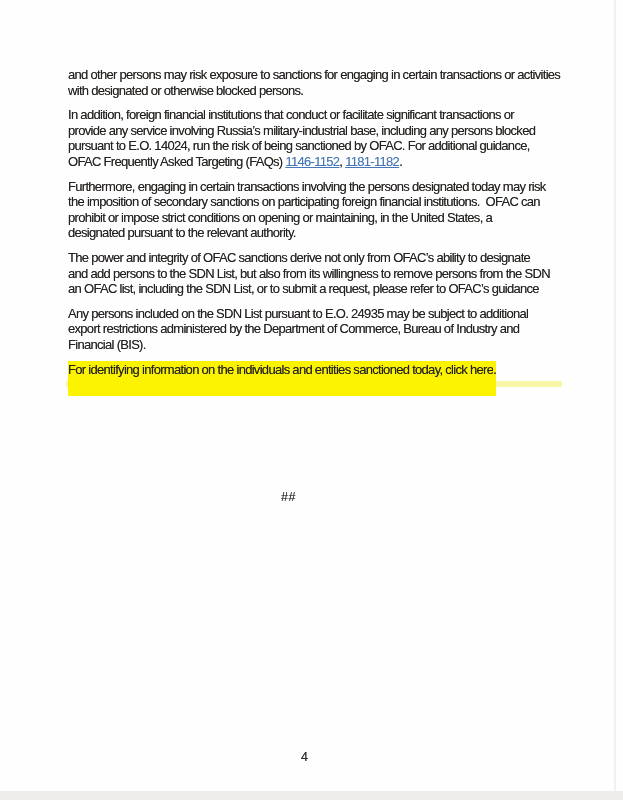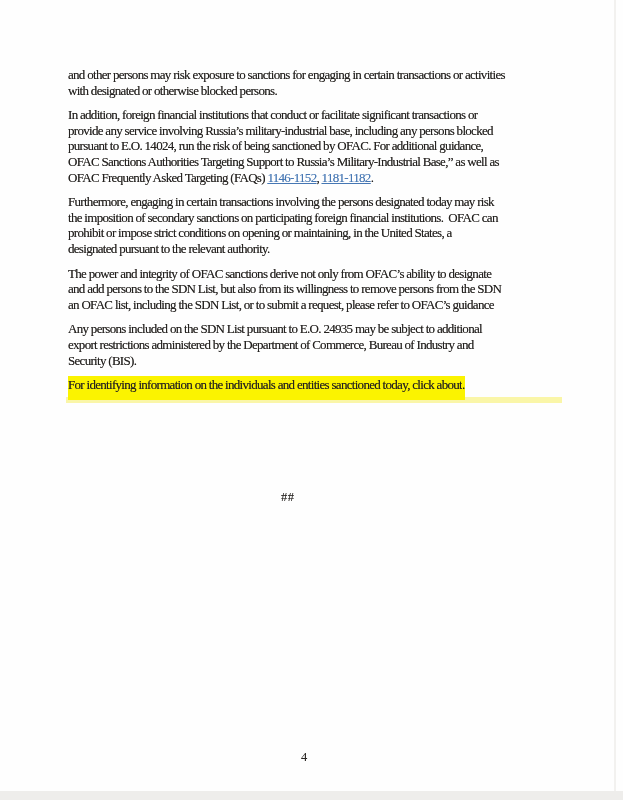--- a/index.html
+++ b/index.html
@@ -8,21 +8,21 @@
     width: 623px;
     height: 800px;
     background: #ffffff;
     overflow: hidden;
   }
   .scan-page {
     position: relative;
     width: 623px;
     height: 800px;
     background: var(--page-bg, #fefefe);
-    font-family: Liberation Serif, serif;
+    font-family: Liberation Sans, sans-serif;
     color: var(--text-color, #242220);
     overflow: hidden;
   }
   
   .edge-right {
     position: absolute;
     top: 0;
     left: 614px;
     width: 2px;
     height: 100%;
@@ -51,21 +51,21 @@
   .seg { }
   .link {
     color: var(--link-color, #4677b4);
     text-decoration: underline;
     text-decoration-thickness: 1px;
     text-underline-offset: 1px;
     text-shadow: 0 0 0.5px rgba(70,119,180,0.5);
   }
   .hl {
     background: var(--highlight-color, #fbf300);
-    padding: 1px 0 8px 0;
+    padding: 1px 0 19px 0;
     box-decoration-break: clone;
   }
   
   .para[data-name="paragraph-highlight-notice"]::after {
     content: "";
     display: block;
     width: 496px;
     height: 6px;
     margin-top: 4px;
     margin-left: -2px;
@@ -98,40 +98,39 @@
 
   <div class="content" data-name="press-release-body">
       <div class="para" data-name="paragraph-risk-exposure">
         <div class="line" data-name="text-line"><span class="seg" data-name="text-segment">and other persons may risk exposure to sanctions for engaging in certain transactions or activities</span></div>
         <div class="line" data-name="text-line"><span class="seg" data-name="text-segment">with designated or otherwise blocked persons.</span></div>
       </div>
       <div class="para" data-name="paragraph-foreign-financial-institutions">
         <div class="line" data-name="text-line"><span class="seg" data-name="text-segment">In addition, foreign financial institutions that conduct or facilitate significant transactions or</span></div>
         <div class="line" data-name="text-line"><span class="seg" data-name="text-segment">provide any service involving Russia’s military-industrial base, including any persons blocked</span></div>
         <div class="line" data-name="text-line"><span class="seg" data-name="text-segment">pursuant to E.O. 14024, run the risk of being sanctioned by OFAC. For additional guidance,</span></div>
-        <div class="line" data-name="text-line"><span class="seg" data-name="text-segment">OFAC Sanctions Authorities Targeting Support to Russia’s Military-Industrial Base,” as well as</span></div>
         <div class="line" data-name="text-line"><span class="seg" data-name="text-segment">OFAC Frequently Asked Targeting (FAQs) </span><span class="seg link" data-name="link-faqs-1146-1152">1146-1152</span><span class="seg" data-name="text-segment">, </span><span class="seg link" data-name="link-faqs-1181-1182">1181-1182</span><span class="seg" data-name="text-segment">.</span></div>
       </div>
       <div class="para" data-name="paragraph-secondary-sanctions">
         <div class="line" data-name="text-line"><span class="seg" data-name="text-segment">Furthermore, engaging in certain transactions involving the persons designated today may risk</span></div>
         <div class="line" data-name="text-line"><span class="seg" data-name="text-segment">the imposition of secondary sanctions on participating foreign financial institutions.  OFAC can</span></div>
         <div class="line" data-name="text-line"><span class="seg" data-name="text-segment">prohibit or impose strict conditions on opening or maintaining, in the United States, a</span></div>
         <div class="line" data-name="text-line"><span class="seg" data-name="text-segment">designated pursuant to the relevant authority.</span></div>
       </div>
       <div class="para" data-name="paragraph-sdn-list-removal">
         <div class="line" data-name="text-line"><span class="seg" data-name="text-segment">The power and integrity of OFAC sanctions derive not only from OFAC’s ability to designate</span></div>
         <div class="line" data-name="text-line"><span class="seg" data-name="text-segment">and add persons to the SDN List, but also from its willingness to remove persons from the SDN</span></div>
         <div class="line" data-name="text-line"><span class="seg" data-name="text-segment">an OFAC list, including the SDN List, or to submit a request, please refer to OFAC’s guidance</span></div>
       </div>
       <div class="para" data-name="paragraph-export-restrictions">
         <div class="line" data-name="text-line"><span class="seg" data-name="text-segment">Any persons included on the SDN List pursuant to E.O. 24935 may be subject to additional</span></div>
         <div class="line" data-name="text-line"><span class="seg" data-name="text-segment">export restrictions administered by the Department of Commerce, Bureau of Industry and</span></div>
-        <div class="line" data-name="text-line"><span class="seg" data-name="text-segment">Security (BIS).</span></div>
+        <div class="line" data-name="text-line"><span class="seg" data-name="text-segment">Financial (BIS).</span></div>
       </div>
       <div class="para" data-name="paragraph-highlight-notice">
-        <div class="line" data-name="text-line"><span class="seg hl" data-name="text-segment">For identifying information on the individuals and entities sanctioned today, </span><span class="seg hl" data-name="click-here-link">click about</span><span class="seg hl" data-name="text-segment">.</span></div>
+        <div class="line" data-name="text-line"><span class="seg hl" data-name="text-segment">For identifying information on the individuals and entities sanctioned today, </span><span class="seg hl" data-name="click-here-link">click here</span><span class="seg hl" data-name="text-segment">.</span></div>
       </div>
     </div>
 
   <div class="end-mark" data-name="end-mark">##</div>
 
   <div class="page-number" data-name="page-number">4</div>
 </div>
 
 </body></html>

